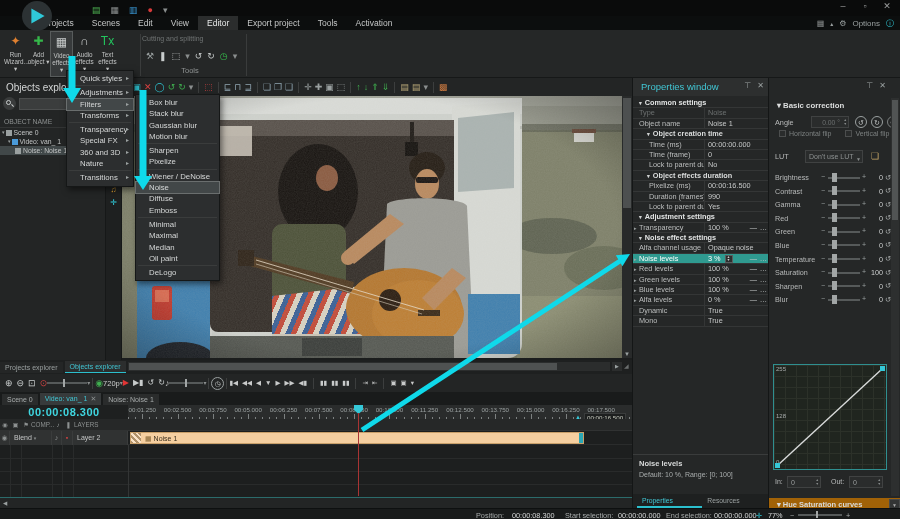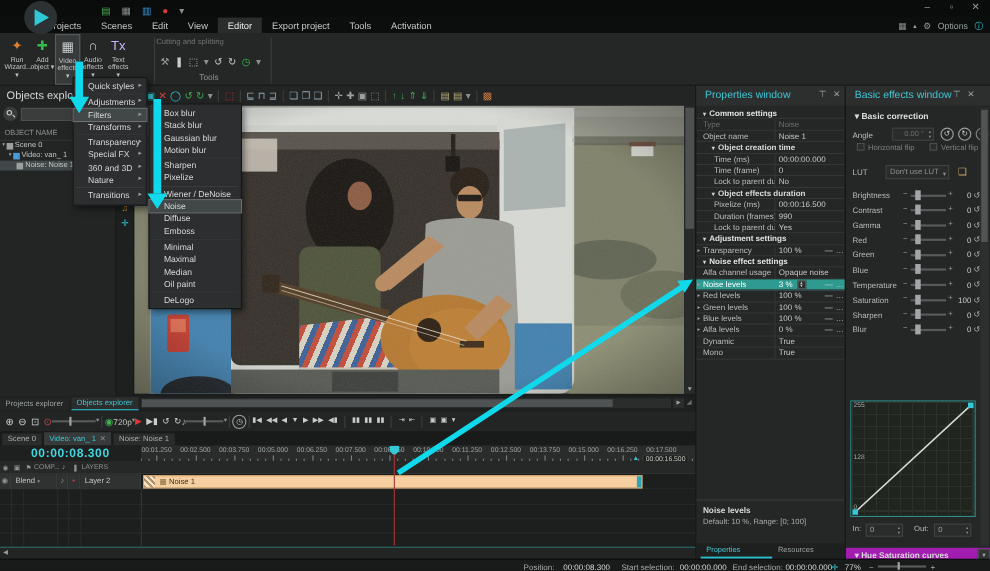--- a/index.html
+++ b/index.html
@@ -111,21 +111,21 @@
 .fxscroll i{position:absolute;left:1px;top:2px;width:6px;height:120px;background:#515454}
 .curvewrap{position:absolute;left:4px;top:286px;width:114px;height:106px;border:1px solid #2f8f8f;background:#20251f}
 .curvegrid{position:absolute;inset:0;background:
  repeating-linear-gradient(to right,#2c3129 0 1px,transparent 1px 11px),
  repeating-linear-gradient(to bottom,#2c3129 0 1px,transparent 1px 11px)}
 .cl{position:absolute;font-size:6px;color:#a8acac;left:2px}
 .cpt{position:absolute;width:5px;height:5px;background:#35c8d8}
 .inout{position:absolute;left:4px;top:398px;width:118px;height:14px;font-size:7px;color:#b8baba}
 .iobox{position:absolute;top:0;width:34px;height:12px;background:#2a2c2c;border:1px solid #404242;color:#9a9e9e;line-height:11px;padding-left:3px}
 .circle-btn2{display:inline-block;width:9px;height:9px;border-radius:50%;margin-right:6px}
-.fxbottom{position:absolute;left:0;top:420px;width:132px;height:14px;background:#a21caf;font-size:7.5px;font-weight:bold;color:#d8dada;line-height:13px;padding-left:8px}
+.fxbottom{position:absolute;left:0;top:420px;width:132px;height:14px;background:#a16207;font-size:7.5px;font-weight:bold;color:#d8dada;line-height:13px;padding-left:8px}
 .fxdd{position:absolute;right:1px;top:1px;width:11px;height:11px;background:#333535;border:1px solid #484a4a;font-size:5px;text-align:center;line-height:10px;color:#aaa}
 
 .tl{position:absolute;left:0;top:360px;width:632px;height:148px;background:#1e2020}
 .tltabs{position:absolute;left:0;top:0;width:632px;height:13px;display:flex;align-items:flex-end}
 .tltab{font-size:7px;padding:2px 5px;color:#9aa0a0;background:#242626;margin-right:2px}
 .tltab.active{color:#41c6d4;background:#2c2e2e;border-bottom:1px solid #2bbfcd}
 .tlnav{font-size:6px;color:#8a8e8e;margin:0 2px 2px 2px}
 .hscroll{position:absolute;left:128px;top:2px;width:482px;height:9px;background:#2b2d2d}
 .hthumb{position:absolute;left:1px;top:1px;width:428px;height:7px;background:#4f5252}
 .hbtn{position:absolute;left:612px;top:2px;width:10px;height:9px;background:#2b2d2d;color:#9aa0a0;font-size:5px;text-align:center;line-height:9px}
@@ -218,21 +218,21 @@
         </div>
         <div class="rbtn active">
           <span class="ric" style="color: rgb(200, 204, 204);">▦</span>
           <span class="rlb">Video effects ▾</span>
         </div>
         <div class="rbtn">
           <span class="ric" style="color: rgb(200, 204, 204);">∩</span>
           <span class="rlb">Audio effects ▾</span>
         </div>
         <div class="rbtn">
-          <span class="ric" style="color: #c4b5fd;">Tx</span>
+          <span class="ric" style="color: #22c55e;">Tx</span>
           <span class="rlb">Text effects ▾</span>
         </div>
       </div>
     <div class="rsep" style="position:absolute;left:134px;top:2px"></div>
     <div class="cutting">Cutting and splitting</div>
     <div class="toolicons" id="toolicons">
         <span class="ticon" style="color: rgb(154, 160, 160);">⚒</span>
         <span class="ticon" style="color: rgb(200, 204, 204);">❚</span>
         <span class="ticon" style="color: rgb(200, 204, 204);">⬚</span>
         <span class="ticon" style="color: rgb(138, 142, 142);">▾</span>
@@ -500,21 +500,20 @@
       <div class="ht">Noise levels</div>
       <div class="hx">Default: 10 %, Range: [0; 100]</div>
     </div>
     <div class="ptabs" id="ptabs">
         <span class="ptab active">Properties window</span>
         <span class="ptab">Resources window</span>
       </div>
   </div>
 
   <div class="fx">
-    <div class="phead">Basic effects window</div>
     <div class="phbtns" style="right:14px">
       <span>⊤</span>
       <span>✕</span>
     </div>
     <div class="fxbody">
       <div class="fxsec">▾ <span>Basic correction</span></div>
       <div class="fxrow" style="margin-top:4px">
         <span class="fxlabel">Angle</span>
         <span class="fxinput"><span>0.00 °</span><span class="spinmini">▲<br>▼</span></span>
         <span class="circbtn" style="left:86px">↺</span>

